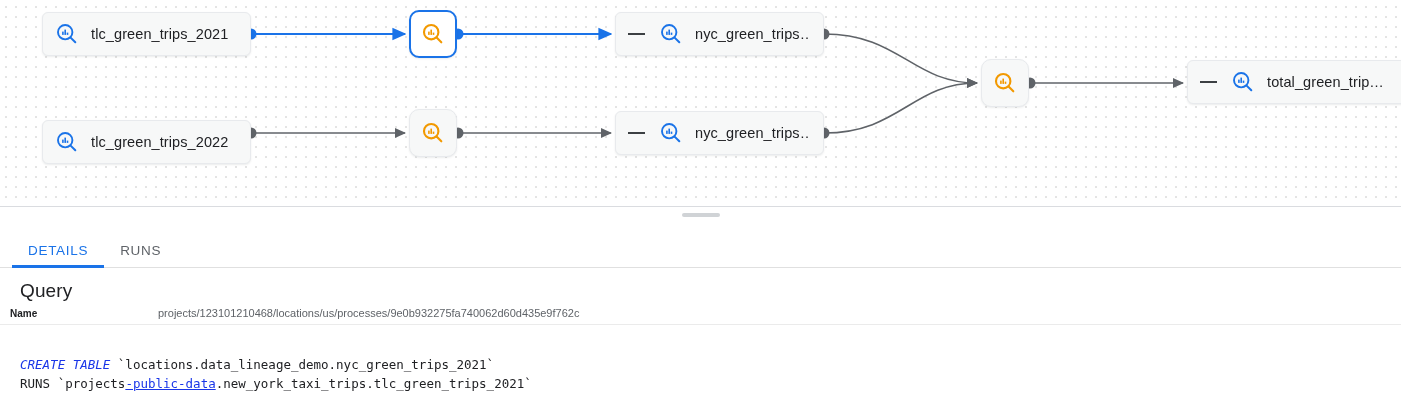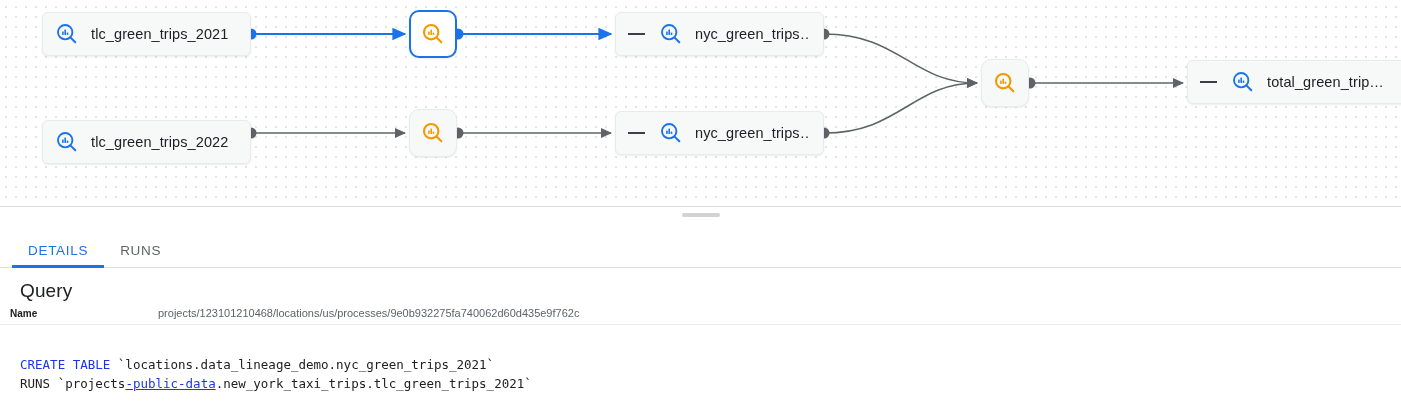--- a/index.html
+++ b/index.html
@@ -170,21 +170,21 @@
   
   #sql-block {
     margin-top: 30px;
     padding: 0 0 0 20px;
     font-family: "DejaVu Sans Mono", "Liberation Mono", monospace;
     font-size: 12.5px;
     line-height: 19px;
     color: #202124;
     white-space: pre;
   }
-  .kw { color: #1a36e8; }
+  .kw { color: #1a36e8; font-style: italic; }
   .kw2 { color: #202124; }
   .pub { color: #1a36e8; text-decoration: underline; }
 </style>
 </head>
 <body>
 
 <div id="app">
 
   <div id="graph-canvas">
 

